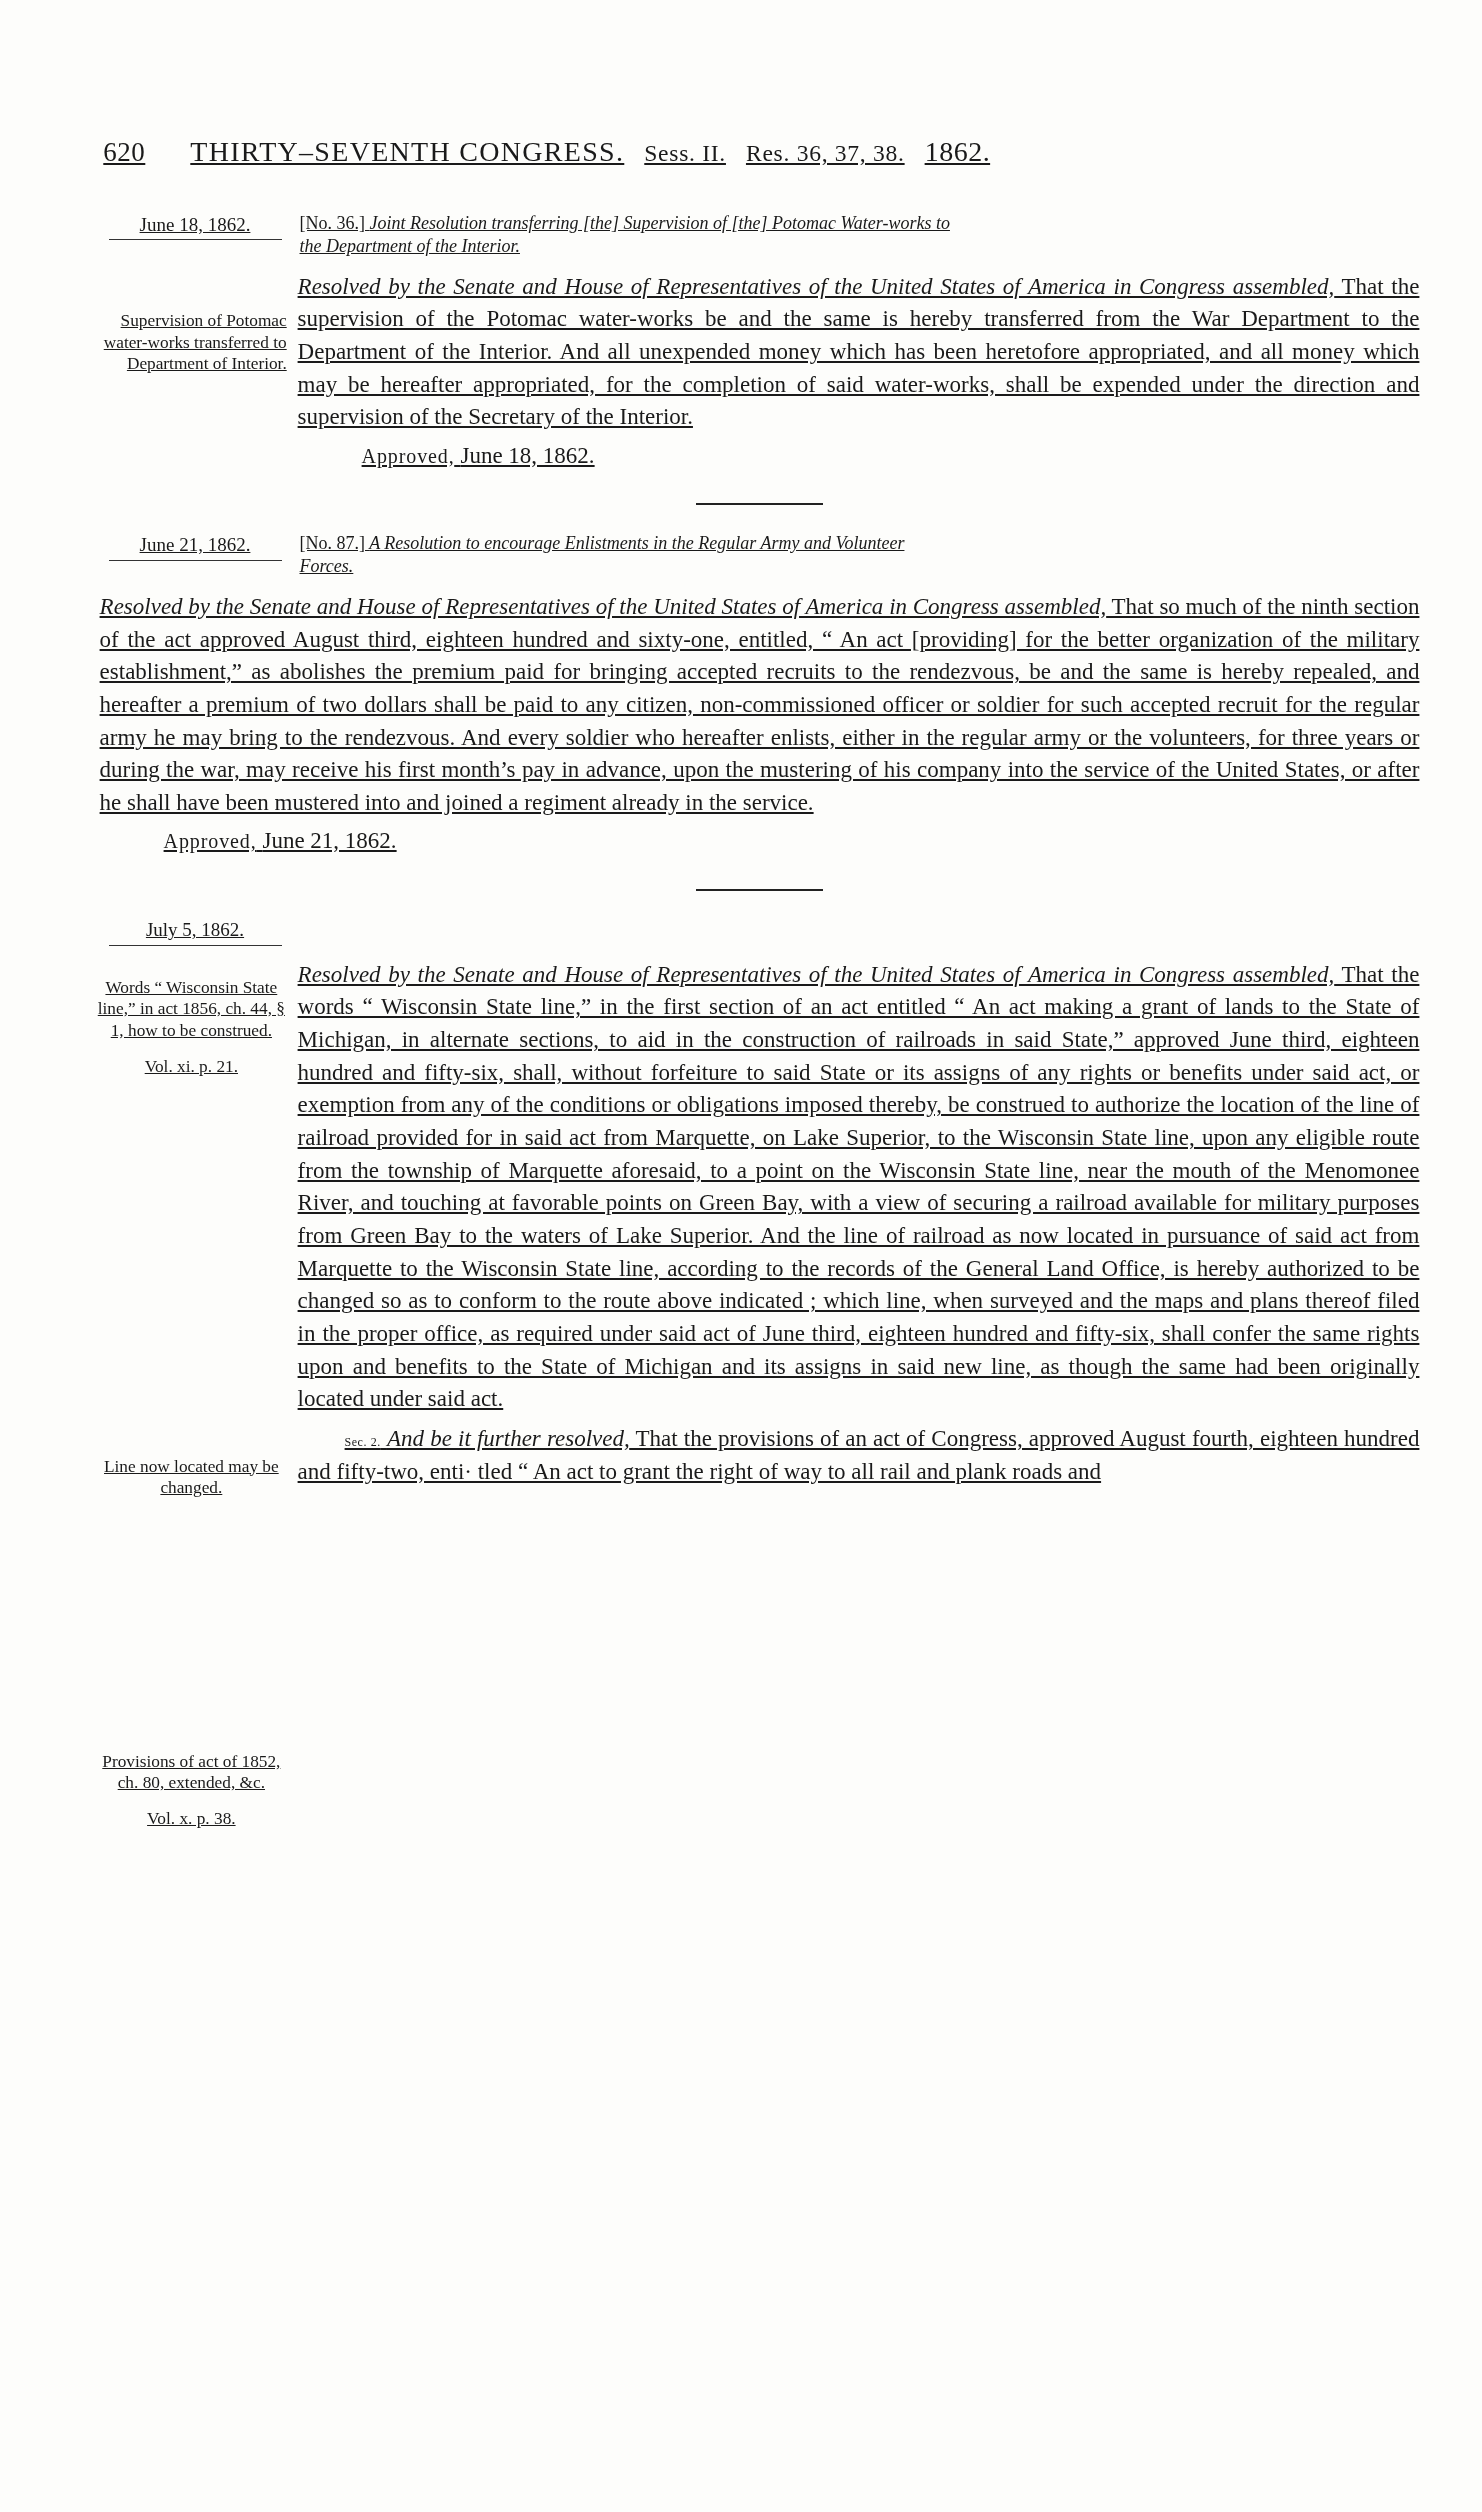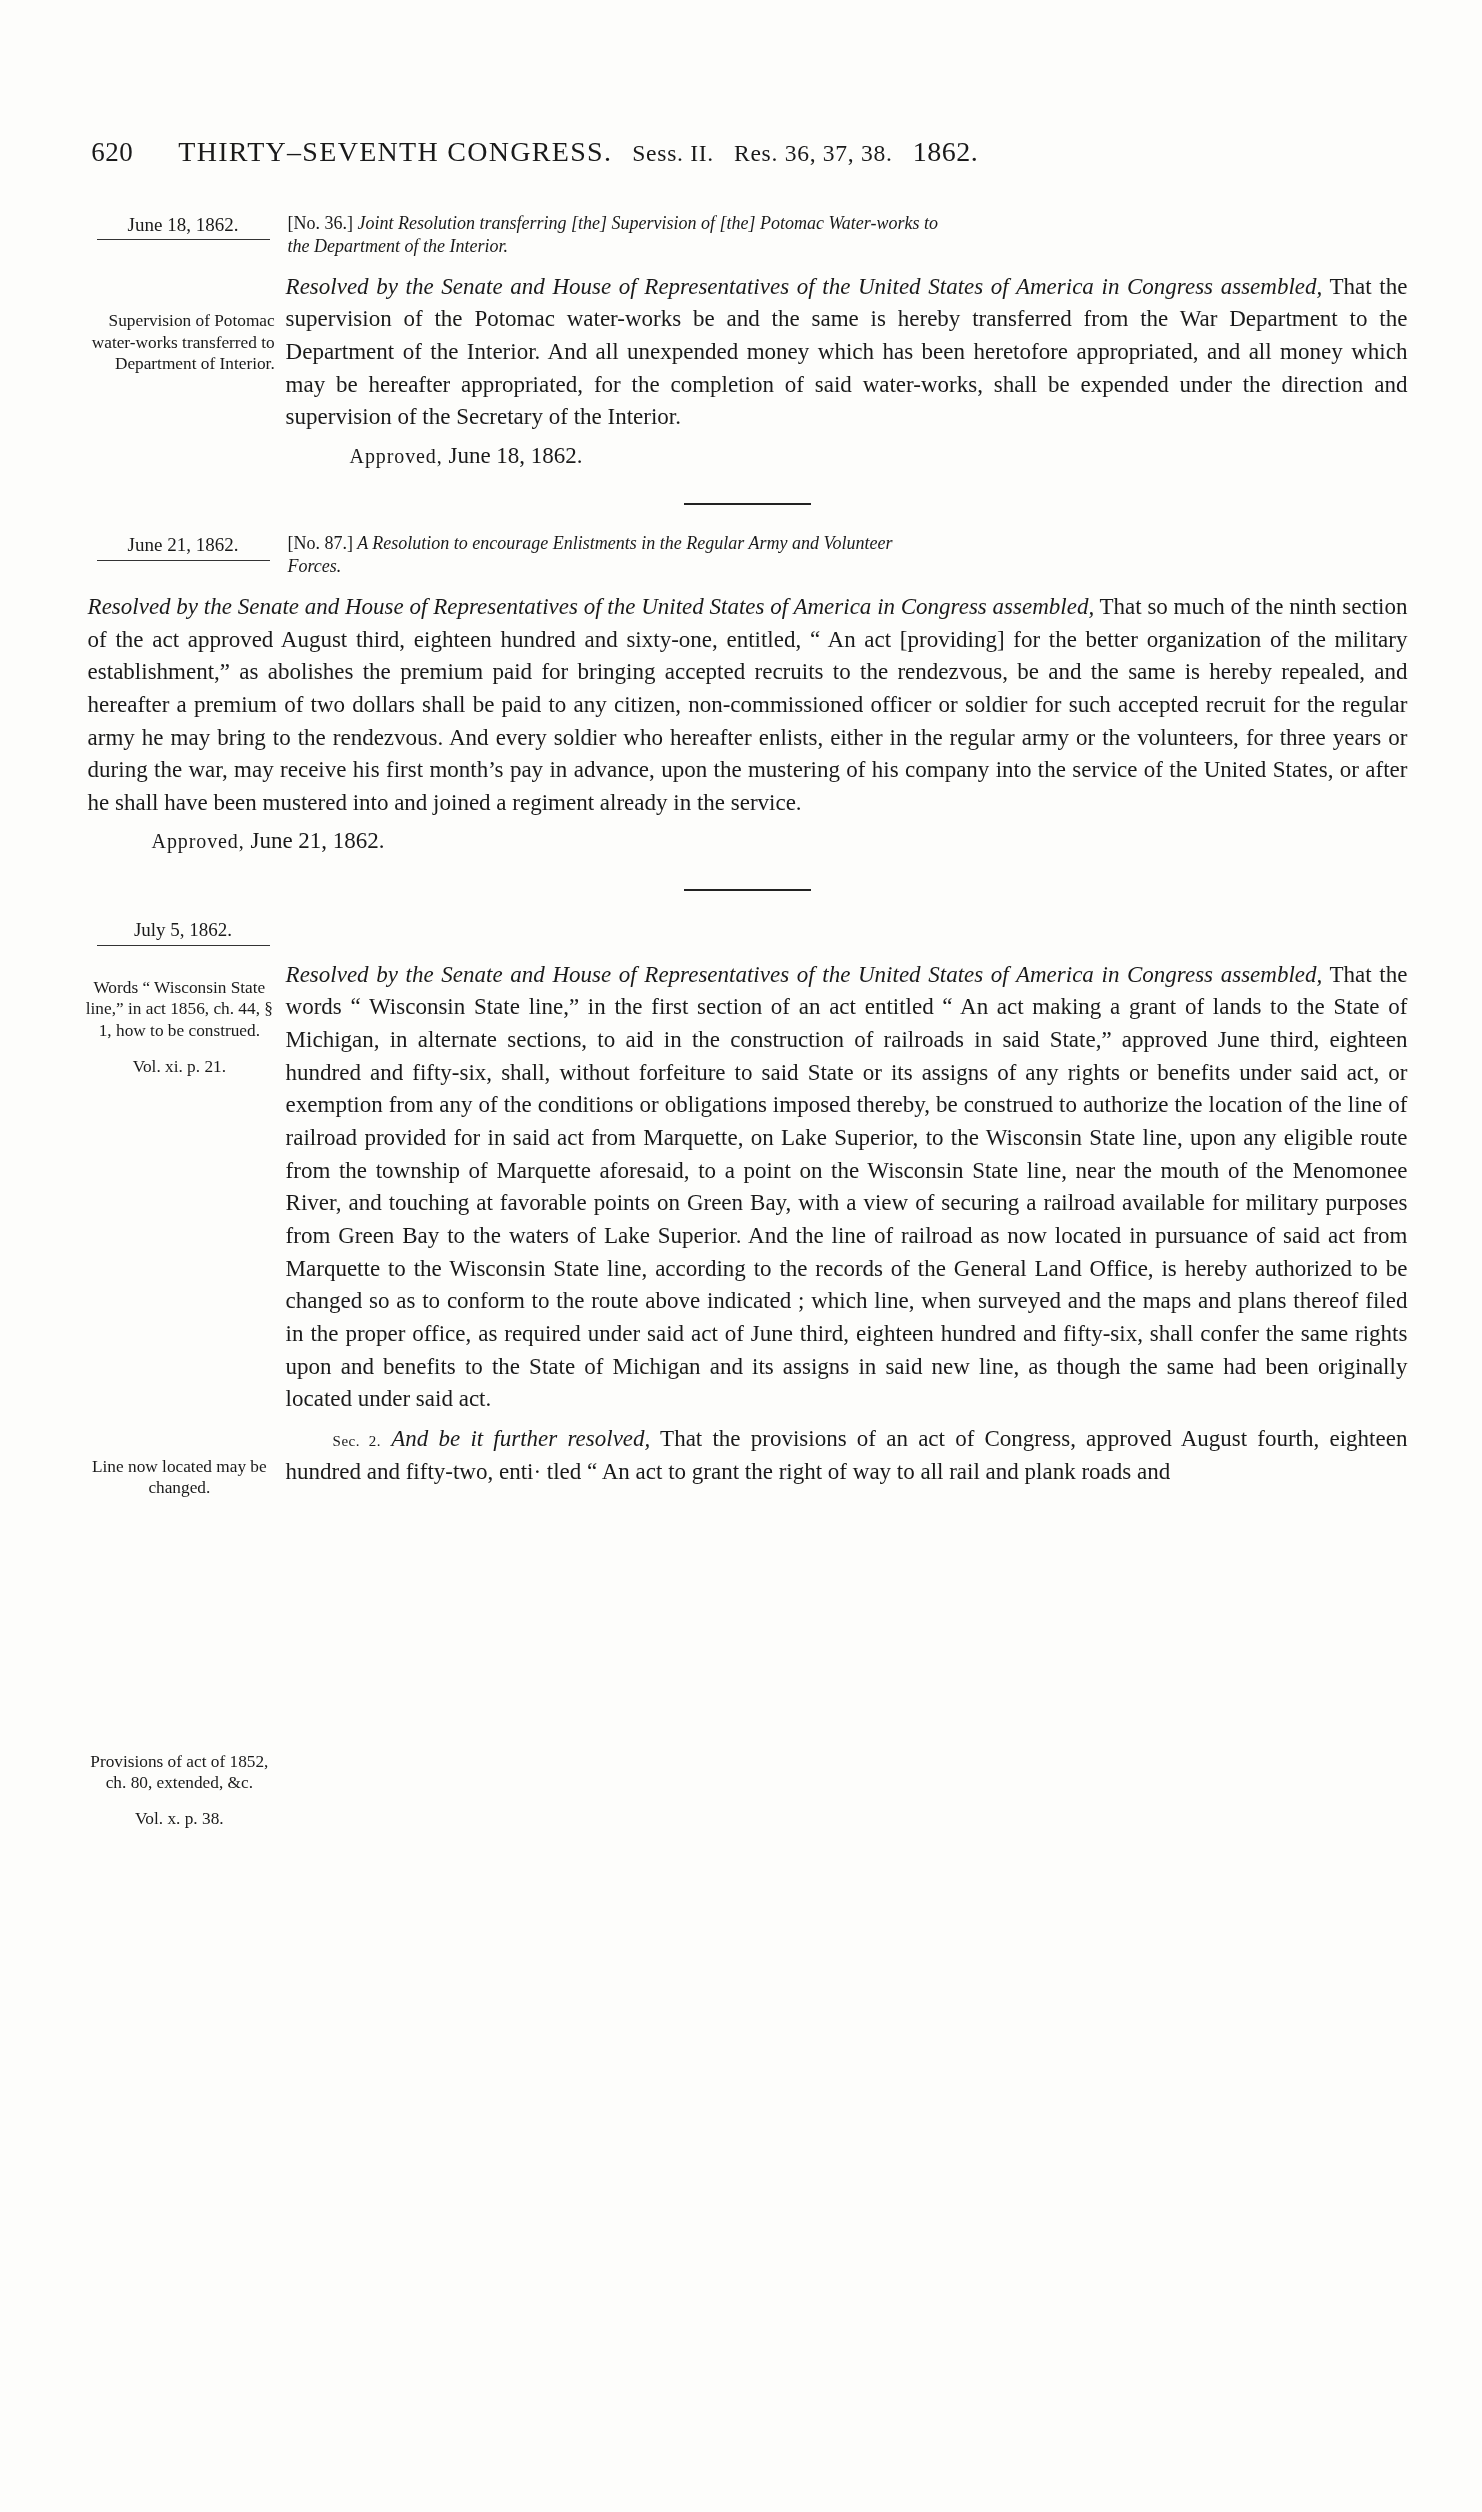--- a/index.html
+++ b/index.html
@@ -17,23 +17,24 @@
   }
   .page {
     position: absolute;
     top: 0; left: 0;
     width: 1482px;
     height: 2512px;
     background: #fdfdfb;
   }
   .content {
     position: absolute;
-    left: 84px;
+    left: 96px;
     top: 136px;
     width: 1327px;
+    text-decoration: underline;
   }
 
   
   .running-head {
     display: flex;
     align-items: baseline;
     font-size: 28px;
     letter-spacing: 0.5px;
     margin-bottom: 44px;
     padding-left: 7.3px;
@@ -129,21 +130,21 @@
     font-size: 20px;
     letter-spacing: 0.9px;
   }
   .rule-sep {
     width: 127px;
     border-bottom: 2.7px solid #222;
     margin: 31px auto 27px auto;
   }
   .indent-first { text-indent: 47px; margin-top: 18px; }
   .smallcaps2 {
-    font-size: 15px;
+    font-size: 12px;
     letter-spacing: 0.5px;
   }
   .spacer-sm { height: 14.5px; }
   .spacer-md { height: 36px; }
 </style>
 </head>
 <body>
 
 <div class="page">
   <div class="content">

